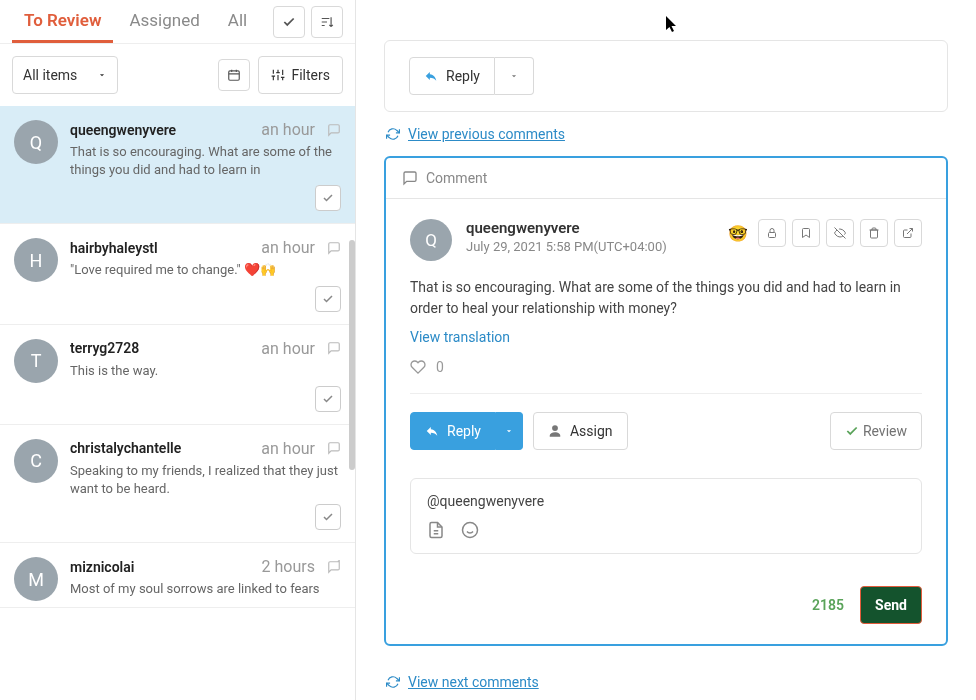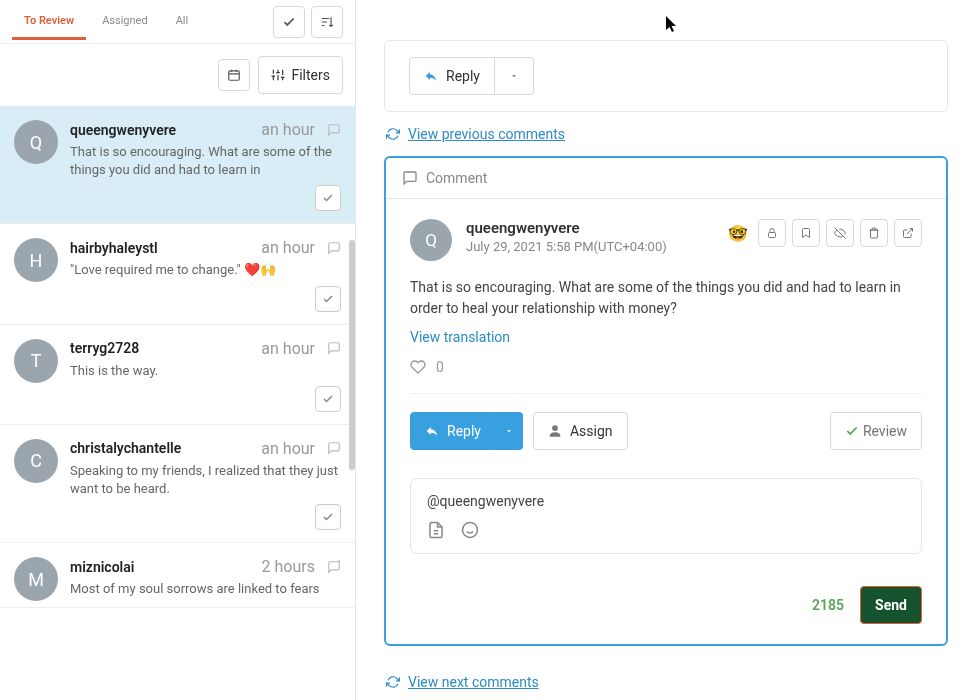--- a/index.html
+++ b/index.html
@@ -19,21 +19,21 @@
   .sidebar {
     width: 356px;
     border-right: 1px solid #e5e5e5;
     display: flex;
     flex-direction: column;
     background: #fff;
     position: relative;
   }
   .tabs-row { display: flex; align-items: center; padding: 0 12px; border-bottom: 1px solid #eee; height: 44px; }
   .tabs { display: flex; gap: 4px; flex: 1; }
-  .tab { padding: 10px 12px; cursor: pointer; color: #8a8a8a; font-size: 11px; border-bottom: 3px solid transparent; }
+  .tab { padding: 10px 12px; cursor: pointer; color: #8a8a8a; font-size: 17px; border-bottom: 3px solid transparent; }
   .tab.active { color: #e05e3c; border-bottom-color: #e05e3c; font-weight: 600; }
   .tab-actions { display: flex; gap: 6px; }
   .icon-btn {
     width: 32px; height: 32px; border: 1px solid #d9d9d9; border-radius: 4px;
     background: #fff; display: inline-flex; align-items: center; justify-content: center;
     cursor: pointer; color: #555;
   }
   .toolbar-row { display: flex; gap: 8px; padding: 12px; align-items: center; }
   .dropdown {
     border: 1px solid #d9d9d9; border-radius: 4px; padding: 0 10px; height: 38px;
@@ -129,20 +129,26 @@
         </div>
         <div class="icon-btn">
           <svg width="14" height="14" viewBox="0 0 24 24" fill="none" stroke="currentColor" stroke-width="2">
               <path d="M3 6h13M3 12h9M3 18h5M19 4v16m0 0l-3-3m3 3l3-3"></path>
             </svg>
         </div>
       </div>
     </div>
 
     <div class="toolbar-row">
+      <div class="dropdown">
+        <span>All items</span>
+        <svg width="10" height="10" viewBox="0 0 24 24" fill="currentColor">
+            <path d="M7 10l5 5 5-5z"></path>
+          </svg>
+      </div>
       <div class="spacer"></div>
       <div class="icon-btn">
         <svg width="14" height="14" viewBox="0 0 24 24" fill="none" stroke="currentColor" stroke-width="2">
             <rect x="3" y="5" width="18" height="16" rx="2"></rect>
             <path d="M3 10h18M8 3v4M16 3v4"></path>
           </svg>
       </div>
       <div class="filters-btn">
         <svg width="14" height="14" viewBox="0 0 24 24" fill="none" stroke="currentColor" stroke-width="2">
             <path d="M4 21v-7M4 10V3M12 21v-9M12 8V3M20 21v-5M20 12V3M1 14h6M9 8h6M17 16h6"></path>

